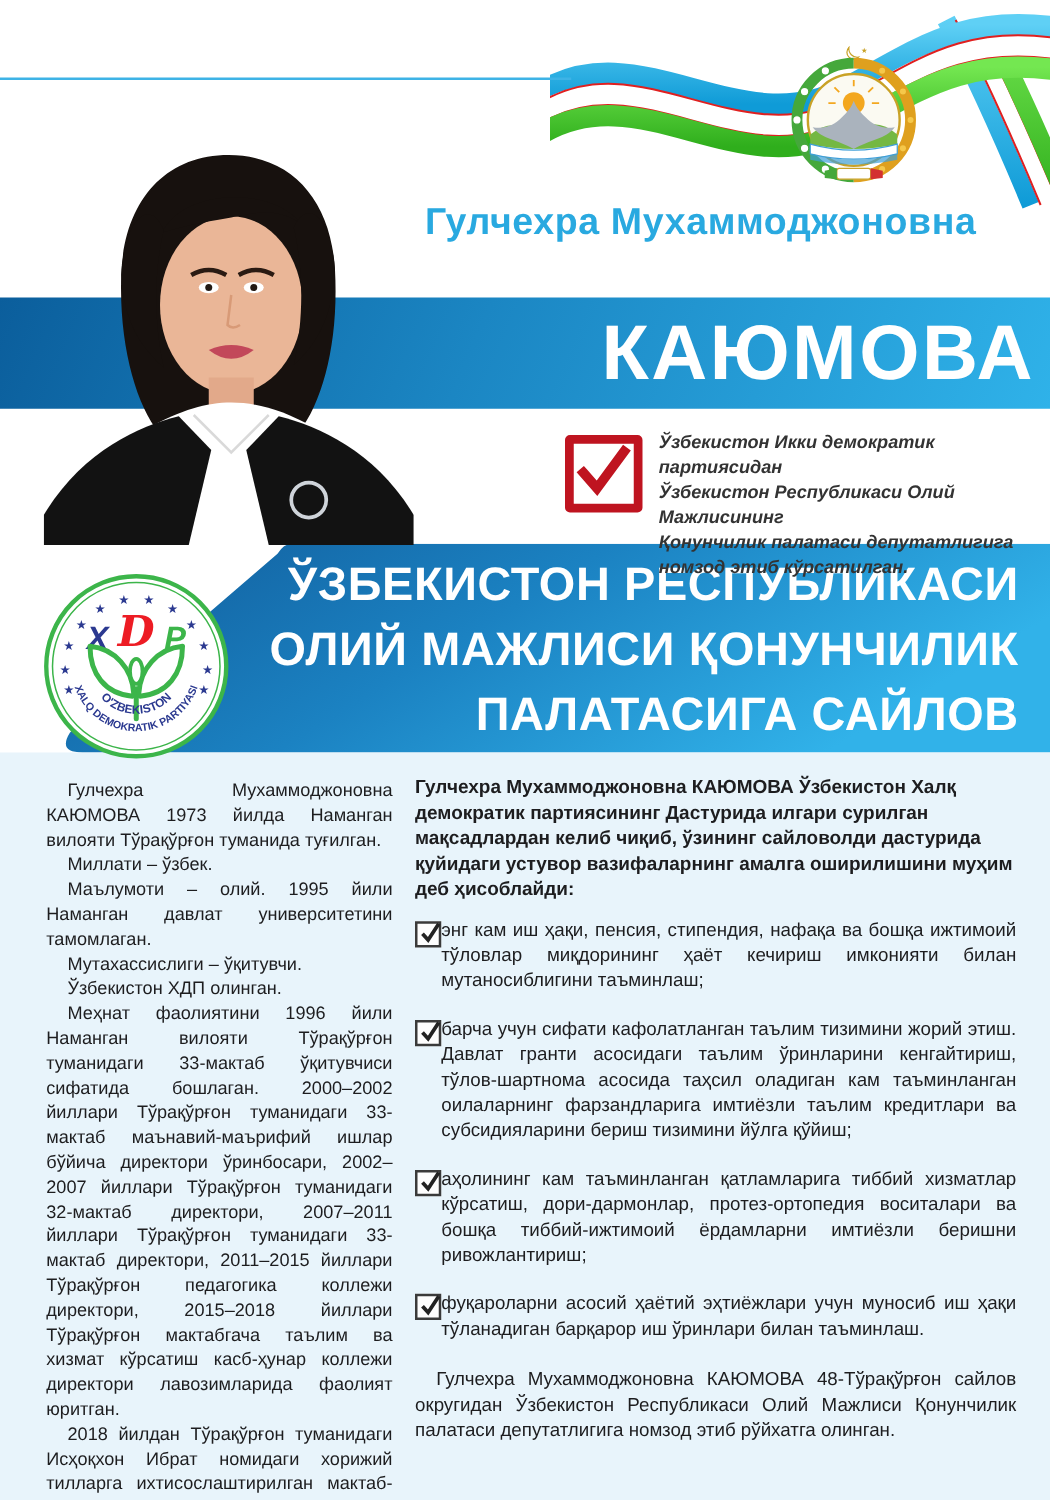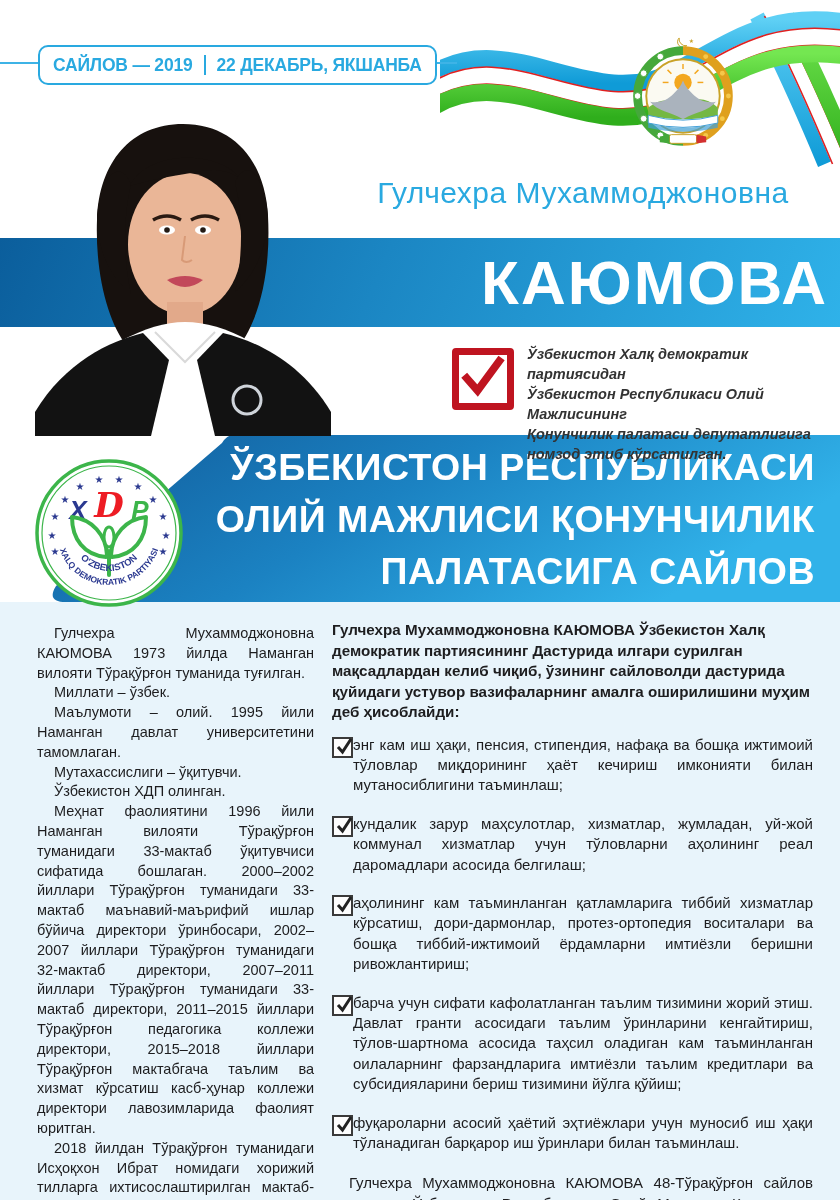--- a/index.html
+++ b/index.html
@@ -11,22 +11,22 @@
   .badge{position:absolute;left:38px;top:45px;height:36px;display:flex;align-items:center;gap:11px;
          padding:0 13px;background:#fff;border:2.5px solid #29a9e0;border-radius:10px;z-index:2;
          color:#29a9e0;font-weight:bold;font-size:17.5px;letter-spacing:-0.2px;white-space:nowrap;}
   .badge .divider{width:2px;height:20px;background:#29a9e0;}
 
   
   .ribbon{position:absolute;left:440px;top:0;z-index:0;}
   .emblem{position:absolute;left:625px;top:34px;z-index:1;}
 
   
-  .given-names{position:absolute;left:340px;top:176px;width:486px;text-align:center;z-index:2;
-               color:#29a9e0;font-weight:normal;font-size:30px;letter-spacing:0.5px;}
+  .given-names{position:absolute;left:340px;top:161px;width:486px;text-align:left;z-index:2;
+               color:#29a9e0;font-weight:bold;font-size:30px;letter-spacing:0.5px;}
   .surname-bar{position:absolute;left:0;top:238px;width:840px;height:89px;z-index:1;
                background:linear-gradient(113deg,#0b5e9c 0%,#1b86c3 45%,#2fb2e9 100%);text-align:right;}
   .surname-bar .surname{position:absolute;right:12px;top:0;line-height:89px;color:#fff;
                font-weight:bold;font-size:62px;letter-spacing:2px;}
 
   
   .photo{position:absolute;left:35px;top:110px;z-index:2;}
 
   
   .nomination{position:absolute;left:452px;top:344px;width:368px;display:flex;gap:13px;z-index:2;}
@@ -58,25 +58,20 @@
   .imprint{position:absolute;right:10px;bottom:5px;font-size:8.5px;color:#3c3c3c;letter-spacing:0.2px;}
 
   .star{font-size:10px;fill:#2b3990;}
 </style>
 </head>
 <body>
 
 <div id="page">
 
   <div class="topline"></div>
-  <div class="badge">
-    <span>САЙЛОВ — 2019</span>
-    <span class="divider"></span>
-    <span>22 ДЕКАБРЬ, ЯКШАНБА</span>
-  </div>
 
   <div class="ribbon">
     <svg width="400" height="190" viewBox="0 0 400 190">
       <defs>
         <linearGradient id="gBlue" x1="0" y1="0" x2="0" y2="1">
           <stop offset="0" stop-color="#5fd0f5"></stop>
             <stop offset="1" stop-color="#0f9bd7"></stop>
         </linearGradient>
         <linearGradient id="gGreen" x1="0" y1="0" x2="0" y2="1">
           <stop offset="0" stop-color="#74e751"></stop>
@@ -172,21 +167,21 @@
 
   <div class="given-names">Гулчехра  Мухаммоджоновна</div>
 
   <div class="nomination">
     <div class="check-big">
       <svg width="48" height="48" viewBox="0 0 62 62">
         <path d="M 10,30 L 24,46 L 52,8" stroke="#bf1420" stroke-width="10" fill="none" stroke-linecap="square"></path>
       </svg>
     </div>
     <div class="txt">
-      <div>Ўзбекистон Халқ демократик партиясидан</div>
+      <div>Ўзбекистон Икки демократик партиясидан</div>
       <div>Ўзбекистон Республикаси Олий Мажлисининг</div>
       <div>Қонунчилик палатаси депутатлигига</div>
       <div>номзод этиб кўрсатилган.</div>
     </div>
   </div>
 
   <div class="banner">
     <svg width="840" height="167" viewBox="0 0 840 167">
       <defs>
         <linearGradient id="gBanner" x1="0" y1="0" x2="1" y2="0.35">
@@ -266,44 +261,36 @@
             </svg>
         </span>
         <p>энг кам иш ҳақи, пенсия, стипендия, нафақа ва бошқа ижтимоий тўловлар миқдорининг ҳаёт кечириш имконияти билан мутаносиблигини таъминлаш;</p>
       </div>
       <div class="bullet">
         <span class="check-small">
           <svg width="21" height="21" viewBox="0 0 21 21">
               <path d="M 4,11 L 8.5,16 L 17,3" stroke="#222" stroke-width="3" fill="none"></path>
             </svg>
         </span>
-        <p>кундалик зарур маҳсулотлар, хизматлар, жумладан, уй-жой коммунал хизматлар учун тўловларни аҳолининг реал даромадлари асосида белгилаш;</p>
+        <p>барча учун сифати кафолатланган таълим тизимини жорий этиш. Давлат гранти асосидаги таълим ўринларини кенгайтириш, тўлов-шартнома асосида таҳсил оладиган кам таъминланган оилаларнинг фарзандларига имтиёзли таълим кредитлари ва субсидияларини бериш тизимини йўлга қўйиш;</p>
       </div>
       <div class="bullet">
         <span class="check-small">
           <svg width="21" height="21" viewBox="0 0 21 21">
               <path d="M 4,11 L 8.5,16 L 17,3" stroke="#222" stroke-width="3" fill="none"></path>
             </svg>
         </span>
         <p>аҳолининг кам таъминланган қатламларига тиббий хизматлар кўрсатиш, дори-дармонлар, протез-ортопедия воситалари ва бошқа тиббий-ижтимоий ёрдамларни имтиёзли беришни ривожлантириш;</p>
       </div>
       <div class="bullet">
         <span class="check-small">
           <svg width="21" height="21" viewBox="0 0 21 21">
               <path d="M 4,11 L 8.5,16 L 17,3" stroke="#222" stroke-width="3" fill="none"></path>
             </svg>
         </span>
-        <p>барча учун сифати кафолатланган таълим тизимини жорий этиш. Давлат гранти асосидаги таълим ўринларини кенгайтириш, тўлов-шартнома асосида таҳсил оладиган кам таъминланган оилаларнинг фарзандларига имтиёзли таълим кредитлари ва субсидияларини бериш тизимини йўлга қўйиш;</p>
-      </div>
-      <div class="bullet">
-        <span class="check-small">
-          <svg width="21" height="21" viewBox="0 0 21 21">
-              <path d="M 4,11 L 8.5,16 L 17,3" stroke="#222" stroke-width="3" fill="none"></path>
-            </svg>
-        </span>
         <p>фуқароларни асосий ҳаётий эҳтиёжлари учун муносиб иш ҳақи тўланадиган барқарор иш ўринлари билан таъминлаш.</p>
       </div>
 
       <p class="closing">Гулчехра Мухаммоджоновна КАЮМОВА 48-Тўрақўрғон сайлов округидан Ўзбекистон Республикаси Олий Мажлиси Қонунчилик палатаси депутатлигига номзод этиб рўйхатга олинган.</p>
     </div>
 
     <div class="imprint">© «O'zbekiston» НМИУ, 2019. Буюртма № 19-659</div>
   </div>
 
 </div>

